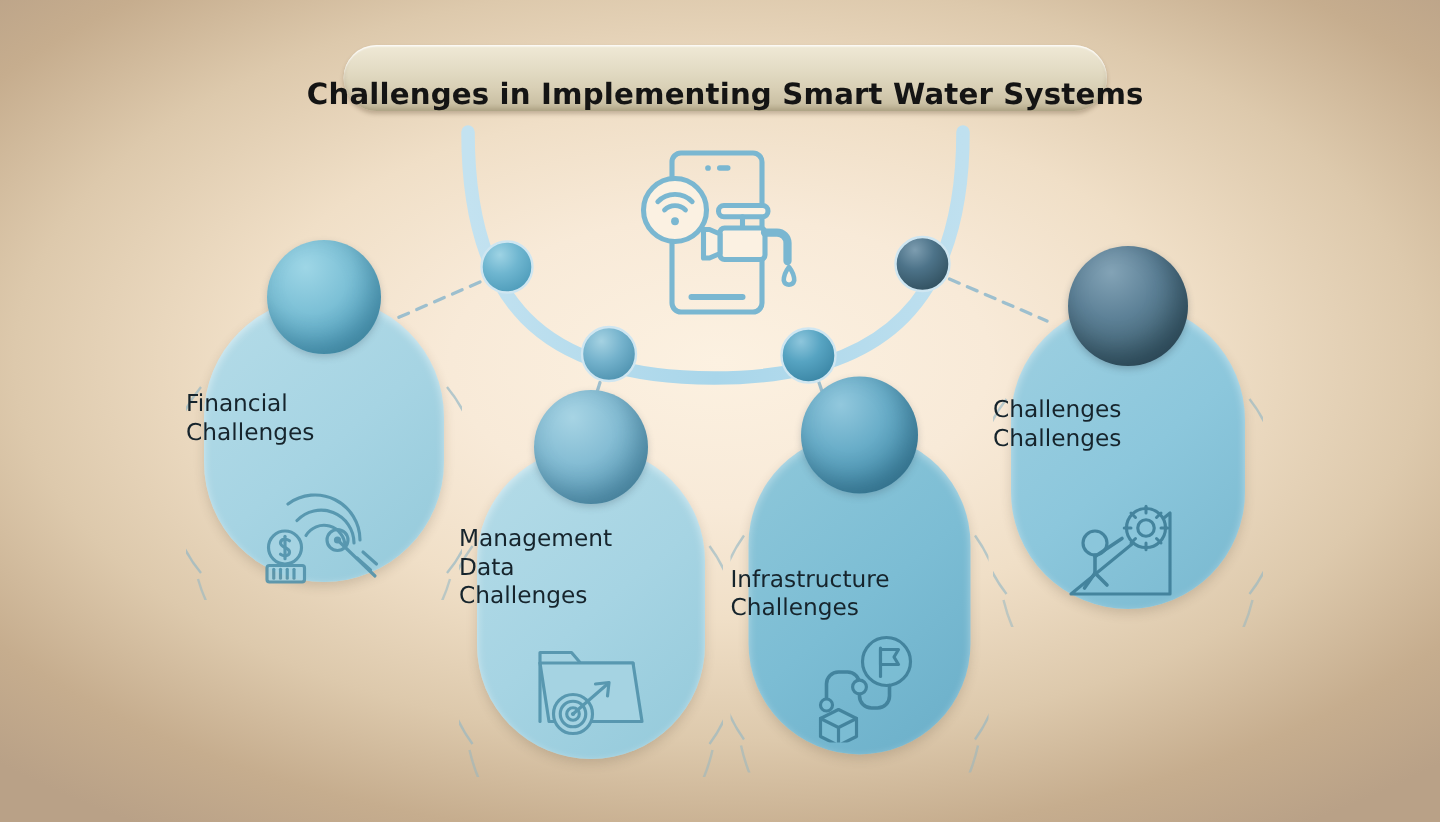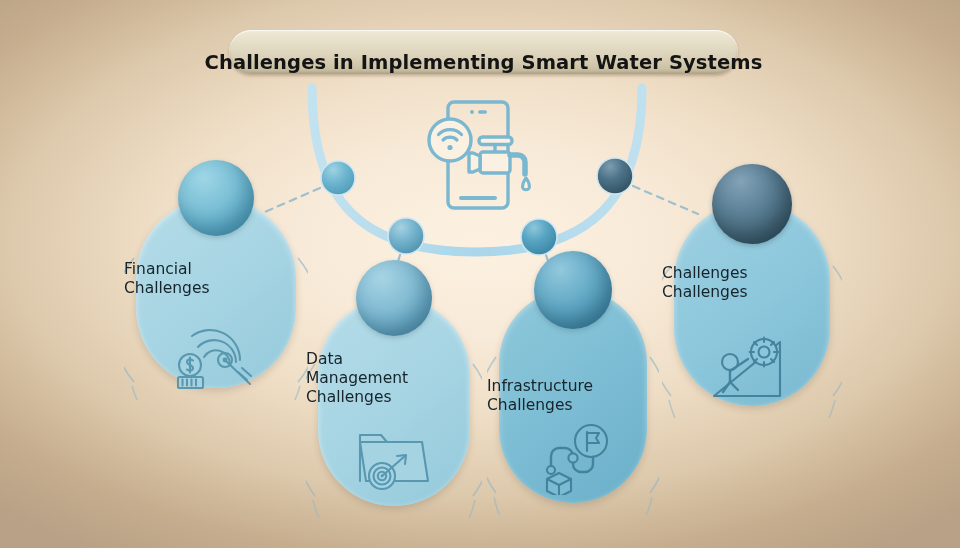--- a/index.html
+++ b/index.html
@@ -266,22 +266,22 @@
       <path d="M 9 210 A 80 98 0 0 1 9 78" fill="none" stroke="#8fb6c4" stroke-width="1.6" opacity="0.6"></path>
       <path d="M 167 78 A 80 98 0 0 1 167 210" fill="none" stroke="#8fb6c4" stroke-width="1.6" opacity="0.6"></path>
       <path d="M 7 214 A 84 100 0 0 0 169 214" fill="none" stroke="#8fb6c4" stroke-width="1.6" opacity="0.5"></path>
     </svg>
     <div class="sphere" style="background: radial-gradient(circle at 34% 24%, #a7d4e4 0%, #85bdd4 40%, #5f9fbb 74%, #4b8ba6 100%);
                 box-shadow: inset -6px -8px 16px rgba(30,75,95,0.32), 0 2px 5px rgba(60,80,95,0.25);"></div>
     <div class="card-body" style="background: linear-gradient(140deg, #b5dce8 0%, #a6d4e3 52%, #93c9da 100%);
                 box-shadow: inset 0 2px 6px rgba(255,255,255,0.5), 0 3px 7px rgba(70,60,45,0.18);">
     </div>
     <div class="card-label">
+      <div>Management</div>
       <div>Data</div>
-      <div>Management</div>
       <div>Challenges</div>
     </div>
     <svg class="card-icon" width="92" height="68" viewBox="0 0 92 68">
       <g fill="none" stroke="#5192ab" stroke-width="2.1" stroke-linecap="round" stroke-linejoin="round" opacity="0.9">
         <path d="M 12 16 L 12 9 L 33 9 L 39 16 L 74 16 L 74 24" fill="#a6d4e3"></path>
         <path d="M 12 16 L 74 16 L 80 55 L 18 55 Z" fill="#a6d4e3"></path>
         <path d="M 12 16 L 12 55"></path>
         <circle cx="34" cy="50" r="13" fill="#a6d4e3"></circle>
         <circle cx="34" cy="50" r="8.5"></circle>
         <circle cx="34" cy="50" r="4.2"></circle>

